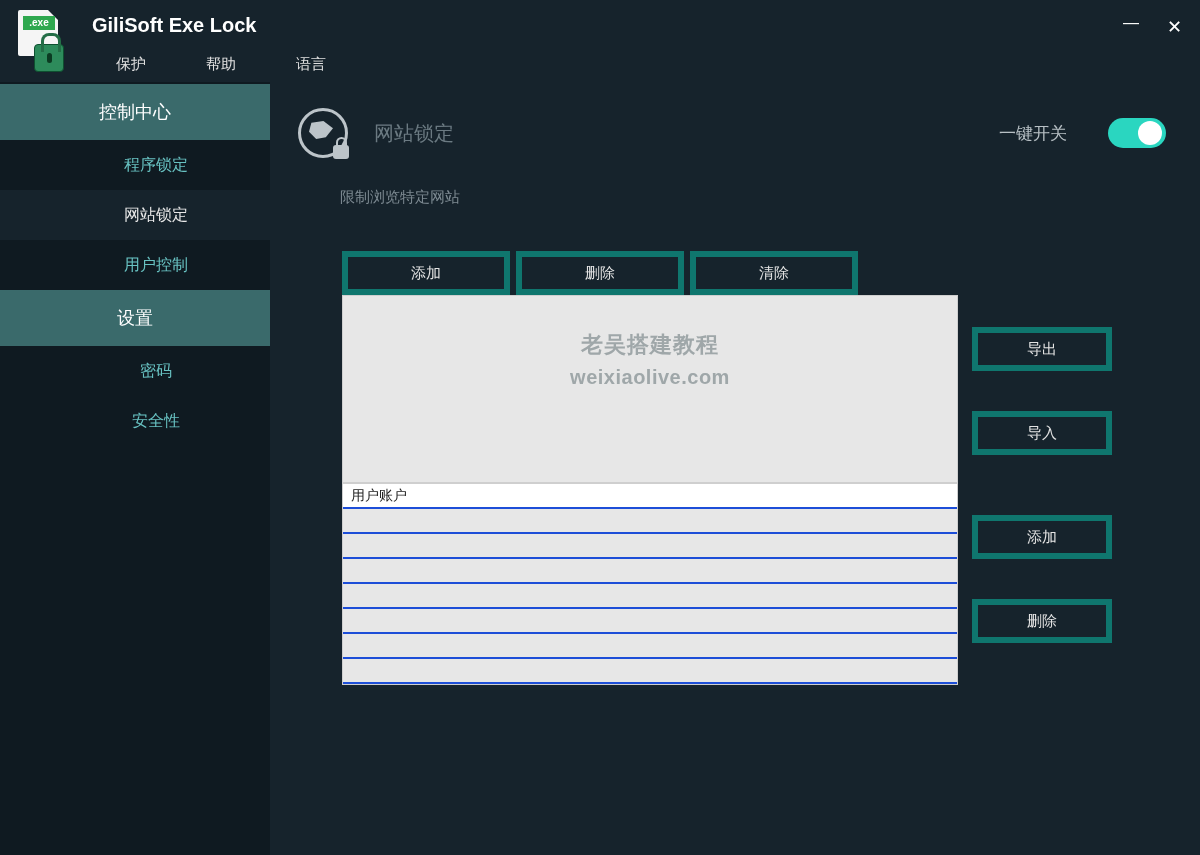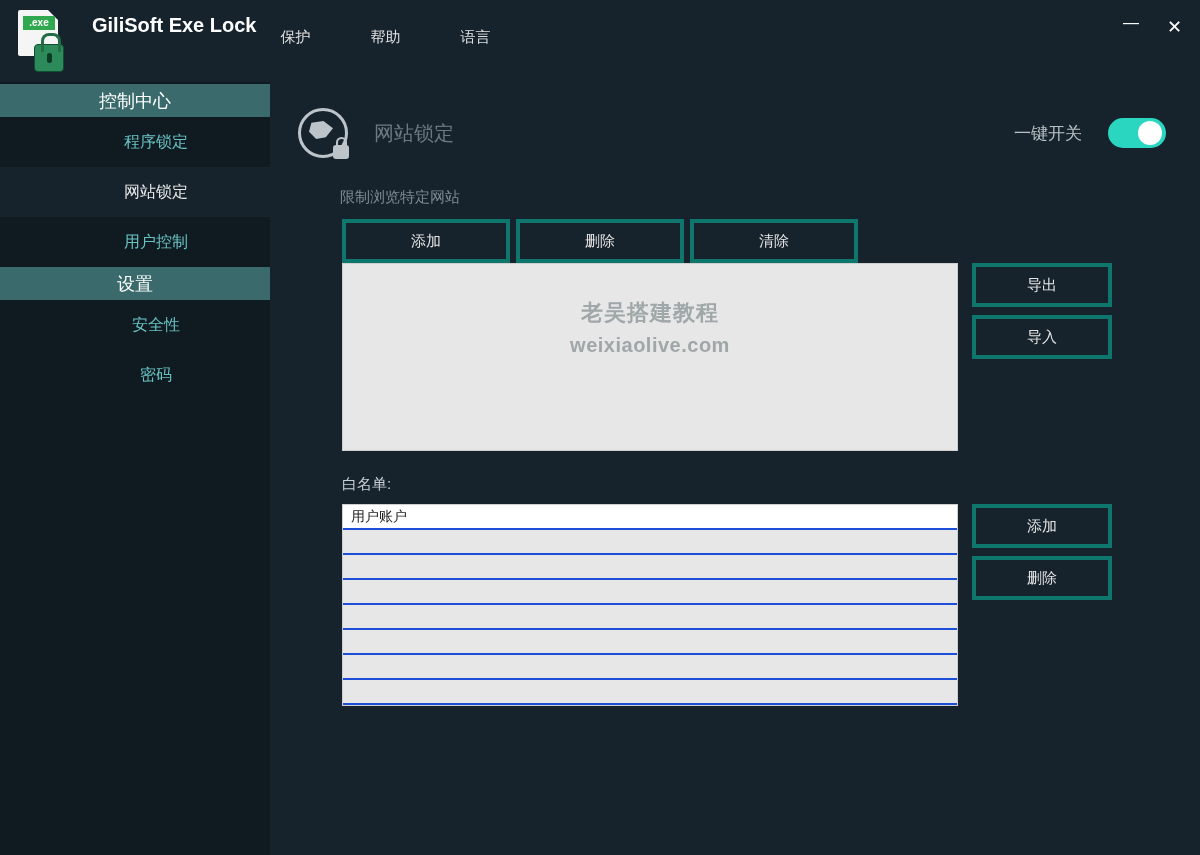--- a/index.html
+++ b/index.html
@@ -71,21 +71,21 @@
     content: "";
     position: absolute;
     top: 8px; left: 12px;
     width: 5px; height: 10px;
     border-radius: 3px;
     background: #0b3b22;
   }
   .title-block {
     margin-left: 24px;
     display: flex;
-    flex-direction: row;
+    flex-direction: column;
   }
   .app-title {
     font-size: 20px;
     font-weight: bold;
     color: #ffffff;
     margin-top: 4px;
   }
   .menu-bar {
     display: flex;
     gap: 60px;
@@ -110,21 +110,21 @@
   .body-row {
     display: flex;
     height: calc(100% - 82px);
   }
   .sidebar {
     width: 270px;
     background: #0f1a21;
     padding-top: 2px;
   }
   .side-section {
-    height: 33px;
+    height: 56px;
     display: flex;
     align-items: center;
     justify-content: center;
     background: #3a6a6b;
     color: #fff;
     font-size: 18px;
     font-weight: 500;
     cursor: default;
   }
   .side-item {
@@ -185,21 +185,21 @@
   }
   .page-title {
     font-size: 20px;
     color: #6b7a82;
     flex: 0 0 auto;
   }
   .page-head .spacer { flex: 1; }
   .toggle-label {
     font-size: 17px;
     color: #b8c0c5;
-    margin-right: 26px;
+    margin-right: 41px;
   }
   .toggle {
     width: 58px; height: 30px;
     border-radius: 15px;
     background: #2ad6c0;
     position: relative;
     cursor: pointer;
   }
   .toggle .knob {
     width: 24px; height: 24px;
@@ -215,29 +215,30 @@
     margin-left: 42px;
     margin-bottom: 12px;
   }
 
   .restricted-row {
     display: flex;
     margin-left: 44px;
     margin-bottom: 0;
   }
   .btn {
-    border: 4px solid #0f766e;
+    border: 6px solid #0f766e;
     background: transparent;
     color: #e4e4e4;
     height: 44px;
     display: flex;
     align-items: center;
     justify-content: center;
     font-size: 15px;
     cursor: pointer;
+    margin-top: 32px;
   }
   .top-btn { width: 168px; margin-right: 6px; }
   .side-btn { width: 140px; margin-bottom: 8px; }
 
   .list-wrap {
     display: flex;
     margin-left: 44px;
     gap: 14px;
   }
   .listbox {
@@ -321,22 +322,22 @@
   </div>
 </div>
 
 <div class="body-row">
   <div class="sidebar">
     <div class="side-section">控制中心</div>
     <div class="side-item">程序锁定</div>
     <div class="side-item active">网站锁定</div>
     <div class="side-item">用户控制</div>
     <div class="side-section">设置</div>
+    <div class="side-item">密码</div>
     <div class="side-item">安全性</div>
-    <div class="side-item">密码</div>
   </div>
 
   <div class="content">
     <div class="page-head">
       <div class="globe-icon">
         <div class="cont"></div>
         <div class="mini-lock"></div>
       </div>
       <div class="page-title">网站锁定</div>
       <div class="spacer"></div>
@@ -360,21 +361,20 @@
           <div class="wm1">老吴搭建教程</div>
           <div class="wm2">weixiaolive.com</div>
         </div>
       </div>
       <div class="side-btns">
         <div class="btn side-btn">导出</div>
         <div class="btn side-btn">导入</div>
       </div>
     </div>
 
-    <div class="whitelist-label">白名单:</div>
 
     <div class="list-wrap">
       <div class="whitebox">
         <div class="row">用户账户</div>
         <div class="row empty"></div>
         <div class="row empty"></div>
         <div class="row empty"></div>
         <div class="row empty"></div>
         <div class="row empty"></div>
         <div class="row empty"></div>

